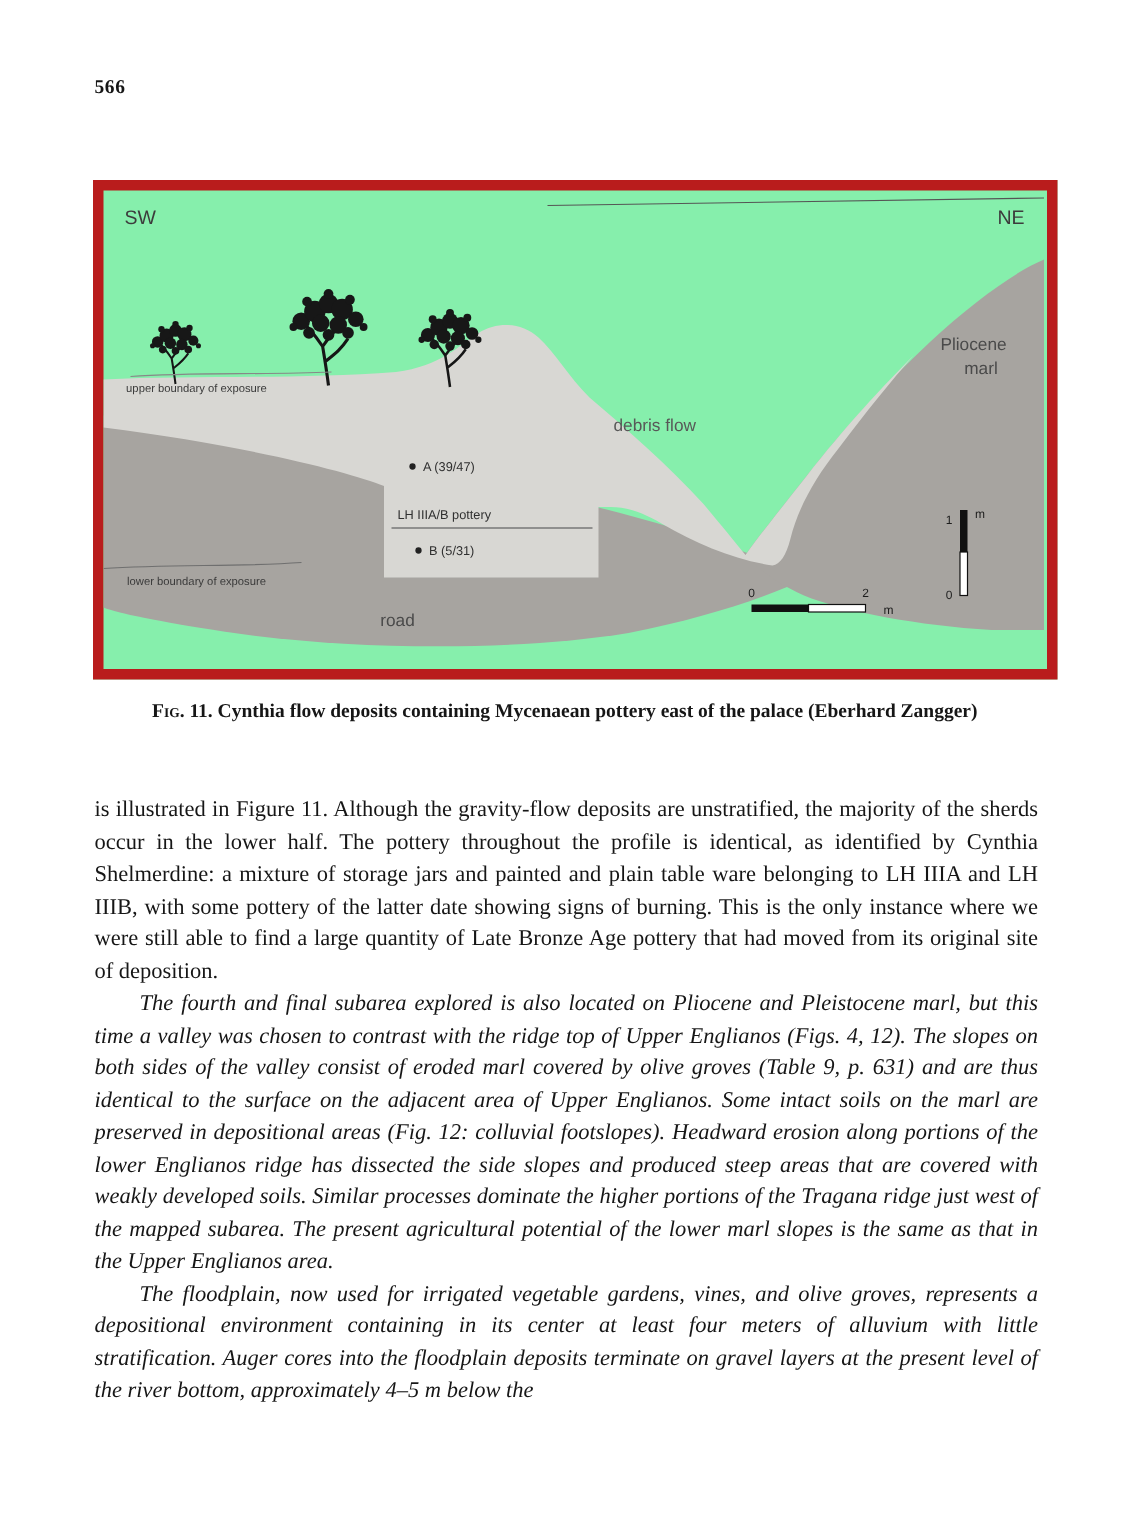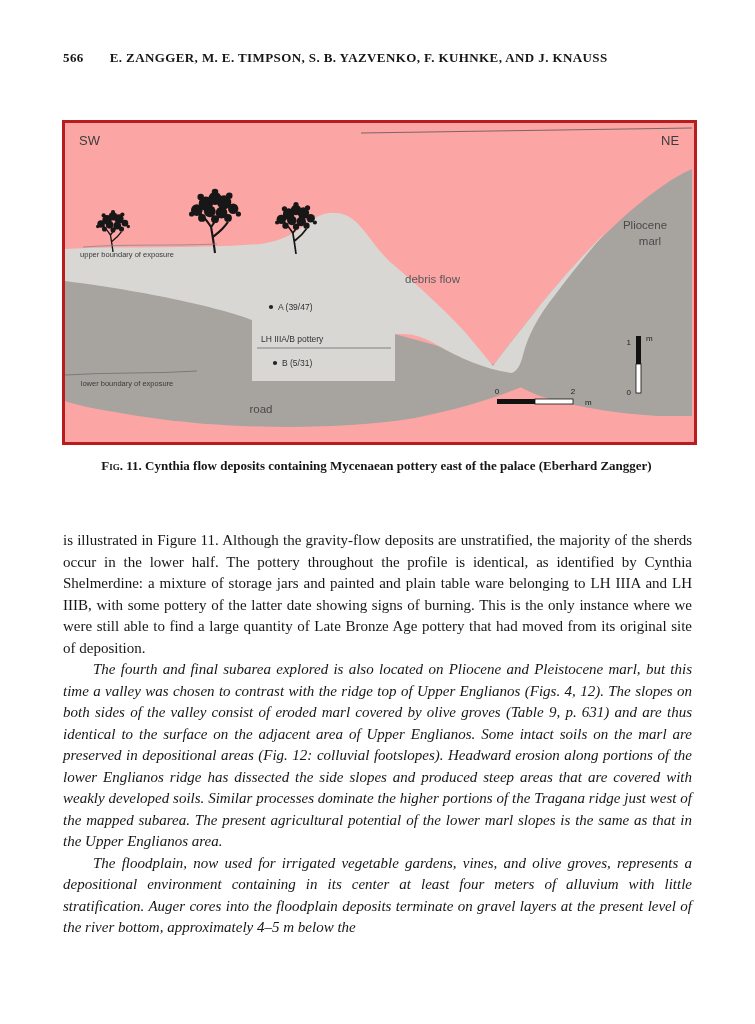--- a/index.html
+++ b/index.html
@@ -11,21 +11,21 @@
 
   
   .running-head {
     position:absolute; top:50px; left:63px; width:629px;
     display:flex; gap:26px; align-items:baseline;
     font-size:13px; font-weight:bold; letter-spacing:0.4px; white-space:nowrap;
   }
 
   
   .fig { position:absolute; top:120px; left:62px; width:631px; margin:0; }
-  .fig-frame { width:629px; height:319px; border:3px solid #b91c1c; background:#fca5a5; }
+  .fig-frame { width:629px; height:319px; border:7px solid #b91c1c; background:#86efac; }
   .fig-frame svg { display:block; }
   .fig-caption { margin-top:13px; width:629px; text-align:center; font-size:13px; font-weight:bold; }
   .smallcaps { font-variant:small-caps; }
 
   
   svg text { font-family:"Liberation Sans", sans-serif; }
   .t-dir   { font-size:13px;  fill:#3c3c3c; }
   .t-md    { font-size:11.5px; fill:#585858; }
   .t-dk    { font-size:11.5px; fill:#4a4a4a; }
   .t-sm    { font-size:8.5px; fill:#303030; }
@@ -44,21 +44,20 @@
     letter-spacing:0.4px; margin:12px 0 6px 0; text-align:left;
   }
 </style>
 </head>
 <body>
 
 <div class="page">
 
   <header class="running-head">
     <span>566</span>
-    <span>E. ZANGGER, M. E. TIMPSON, S. B. YAZVENKO, F. KUHNKE, AND J. KNAUSS</span>
   </header>
 
   <figure class="fig">
     <div class="fig-frame">
       <svg viewBox="0 0 627 318" width="627" height="318">
         <defs>
           <g id="tree">
             <path d="M0,0 C-1,-8 -2,-14 -3,-20 M-3,-20 C-7,-26 -10,-30 -14,-33 M-3,-20 C1,-26 4,-29 8,-33 M-2,-12 C3,-16 6,-18 10,-24" stroke="#161616" stroke-width="1.6" fill="none"></path>
             <g fill="#171717">
               <circle cx="-14" cy="-33" r="4.5"></circle>

